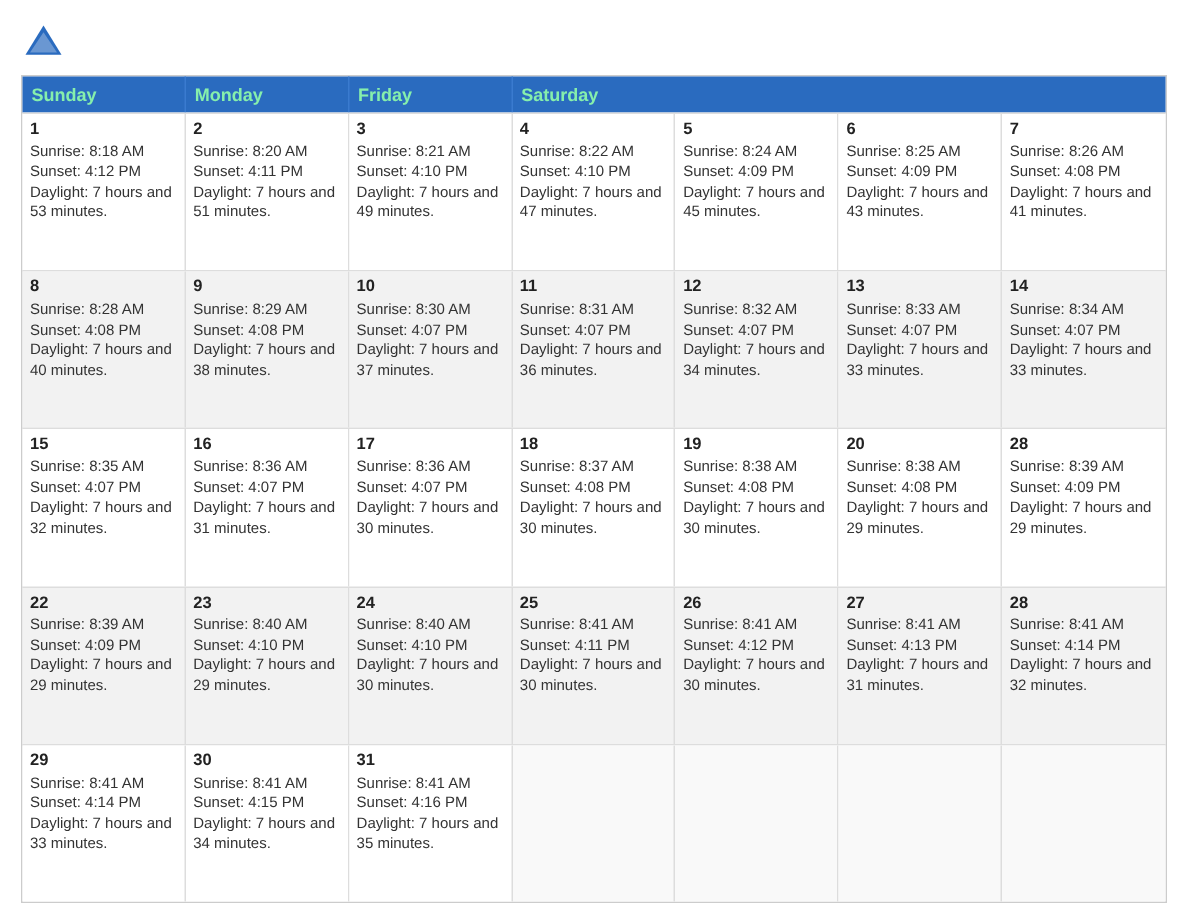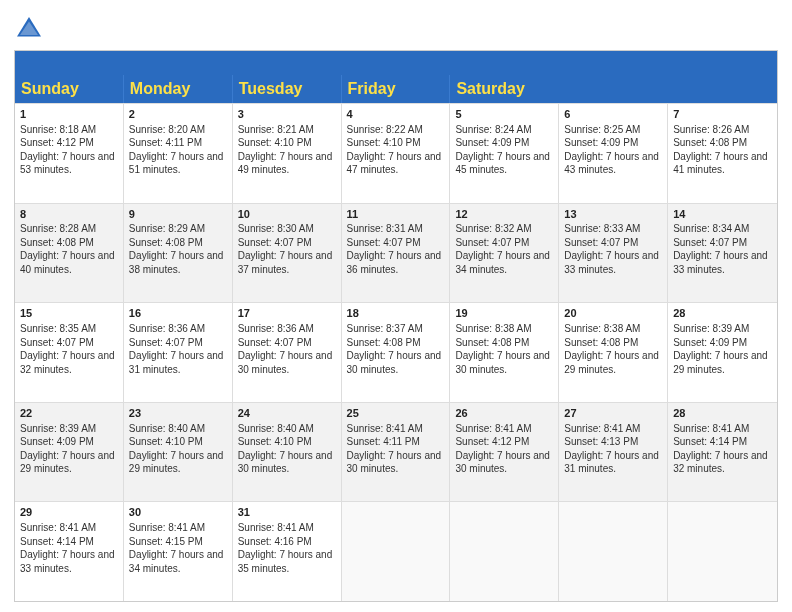--- a/index.html
+++ b/index.html
@@ -66,27 +66,26 @@
       display: flex;
       flex-direction: column;
       border: 1px solid #ccc;
     }
     .cal-header-row {
       display: grid;
       grid-template-columns: repeat(7, 1fr);
       background: #2a6bbf;
     }
     .cal-header-cell {
-      color: #fde047;
-      font-size: 16px;
+      color: #86efac;
+      font-size: 12px;
       font-weight: bold;
       padding: 5px 6px;
       text-align: left;
       border-right: 1px solid #3a7bcf;
-      margin-top: 24px;
     }
     .cal-header-cell:last-child { border-right: none; }
     .cal-body {
       flex: 1;
       display: flex;
       flex-direction: column;
     }
     .cal-week {
       display: grid;
       grid-template-columns: repeat(7, 1fr);
@@ -135,21 +134,20 @@
     <div class="title-block">
       <div class="month-title"></div>
       <div class="subtitle"></div>
     </div>
   </div>
 
   <div class="calendar">
     <div class="cal-header-row">
     <div class="cal-header-cell">Sunday</div>
         <div class="cal-header-cell">Monday</div>
-        <div class="cal-header-cell">Tuesday</div>
         <div class="cal-header-cell">Friday</div>
         <div class="cal-header-cell">Saturday</div>
       </div>
     <div class="cal-body">
     <div class="cal-week">
           <div class="cal-cell"><span class="day-num">1</span><span class="cal-cell-text">Sunrise: 8:18 AM<br>Sunset: 4:12 PM<br>Daylight: 7 hours and 53 minutes.</span></div>
           <div class="cal-cell"><span class="day-num">2</span><span class="cal-cell-text">Sunrise: 8:20 AM<br>Sunset: 4:11 PM<br>Daylight: 7 hours and 51 minutes.</span></div>
           <div class="cal-cell"><span class="day-num">3</span><span class="cal-cell-text">Sunrise: 8:21 AM<br>Sunset: 4:10 PM<br>Daylight: 7 hours and 49 minutes.</span></div>
           <div class="cal-cell"><span class="day-num">4</span><span class="cal-cell-text">Sunrise: 8:22 AM<br>Sunset: 4:10 PM<br>Daylight: 7 hours and 47 minutes.</span></div>
           <div class="cal-cell"><span class="day-num">5</span><span class="cal-cell-text">Sunrise: 8:24 AM<br>Sunset: 4:09 PM<br>Daylight: 7 hours and 45 minutes.</span></div>

